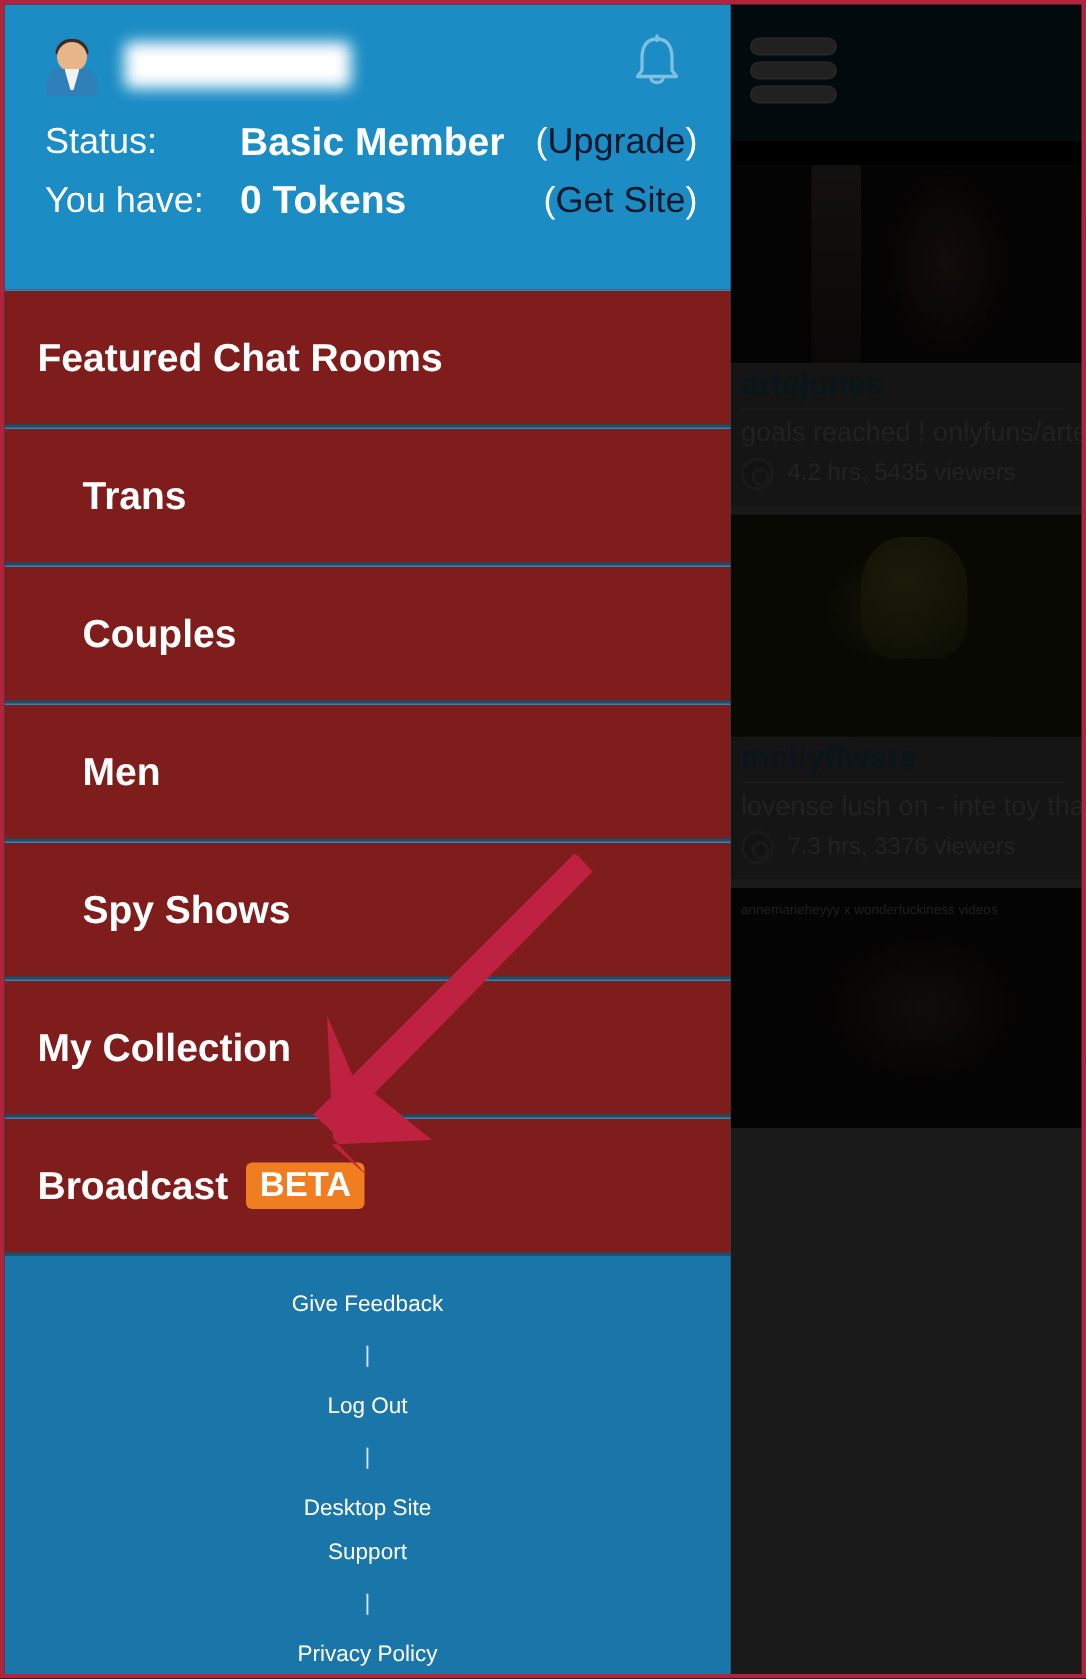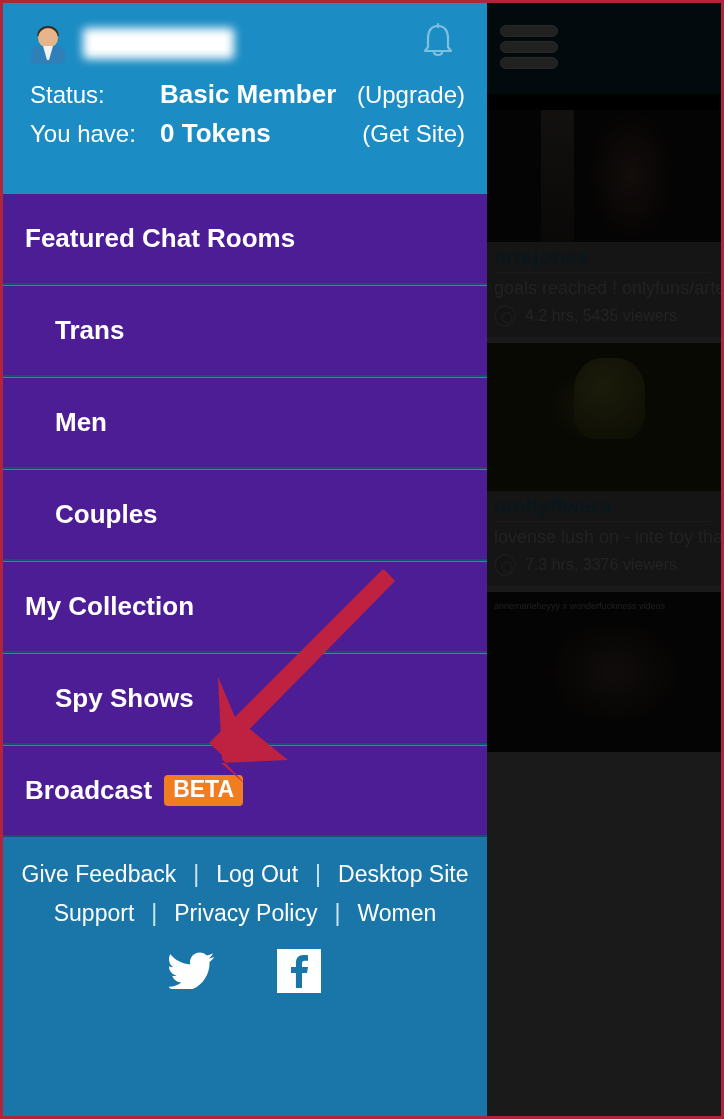--- a/index.html
+++ b/index.html
@@ -190,29 +190,29 @@
     margin-top:8px;
     position:relative;
     margin-left:11px;
   }
   .stat-label { font-size:24px; width:130px; flex:0 0 auto; }
   .stat-value { font-size:26px; font-weight:bold; }
   .stat-action {
     position:absolute; right:6px;
     font-size:24px; color:#ffffff;
   }
-  .stat-action em { font-style:normal; color:#ffffff; }
+  .stat-action em { font-style:normal; color:#0f172a; }
 
   
   .nav-row {
     position:relative;
     height:92px;
     flex:0 0 auto;
     display:flex; align-items:center;
-    background:#4c1d95;
+    background:#7f1d1d;
     border-bottom:2px solid #11536f;
     border-top:1px solid #2f87b6;
     color:#ffffff;
   }
   .nav-row:first-of-type { border-top:none; }
   .nav-label {
     font-size:26px; font-weight:bold;
     padding-left:22px;
     white-space:nowrap;
   }
@@ -232,22 +232,23 @@
   #sb-footer {
     flex:1 1 auto;
     background:#1a76a8;
     padding-top:24px;
     text-align:center;
     color:#ffffff;
   }
   .foot-line {
     display:flex; justify-content:center; align-items:center;
     gap:17px;
-    font-size:23px;
+    font-size:15px;
     margin-bottom:12px;
+    flex-direction:column;
   }
   .foot-line a { color:#ffffff; text-decoration:none; white-space:nowrap; }
   .foot-sep { color:#cfe6f2; }
   #social {
     display:flex; justify-content:center; align-items:center;
     gap:60px; margin-top:22px;
   }
   #fb-box {
     width:44px; height:44px; background:#ffffff;
     display:flex; align-items:center; justify-content:center;
@@ -339,30 +340,30 @@
       </div>
     </div>
 
     <div class="nav-row">
       <span class="nav-label">Featured Chat Rooms</span>
     </div>
     <div class="nav-row sub">
       <span class="nav-label">Trans</span>
     </div>
     <div class="nav-row sub">
+      <span class="nav-label">Couples</span>
+    </div>
+    <div class="nav-row sub">
       <span class="nav-label">Men</span>
     </div>
     <div class="nav-row sub">
-      <span class="nav-label">Couples</span>
+      <span class="nav-label">Spy Shows</span>
     </div>
     <div class="nav-row">
       <span class="nav-label">My Collection</span>
-    </div>
-    <div class="nav-row sub">
-      <span class="nav-label">Spy Shows</span>
     </div>
     <div class="nav-row">
       <span class="nav-label">
         <span>Broadcast</span><span class="beta-badge">BETA</span>
       </span>
     </div>
 
     <div id="sb-footer">
       <div class="foot-line">
         <a href="#">Give Feedback</a>

